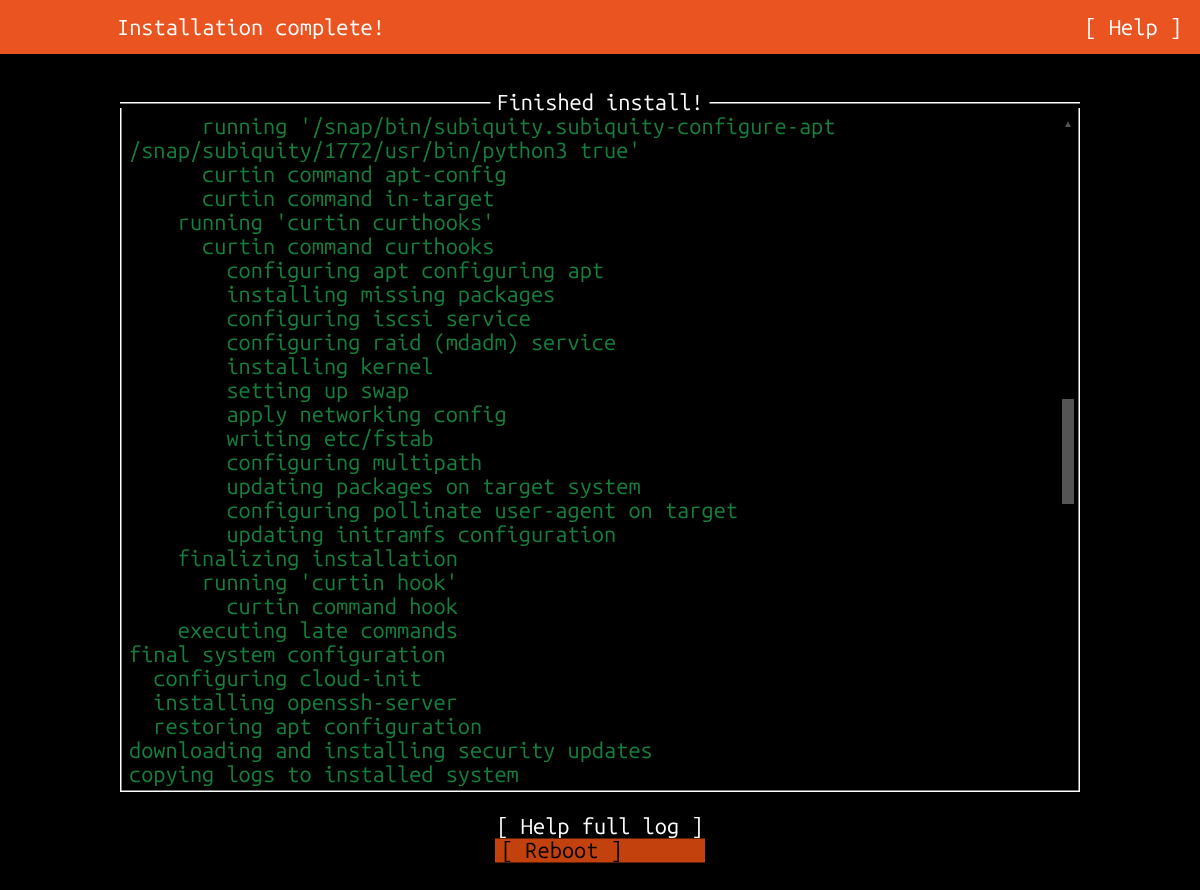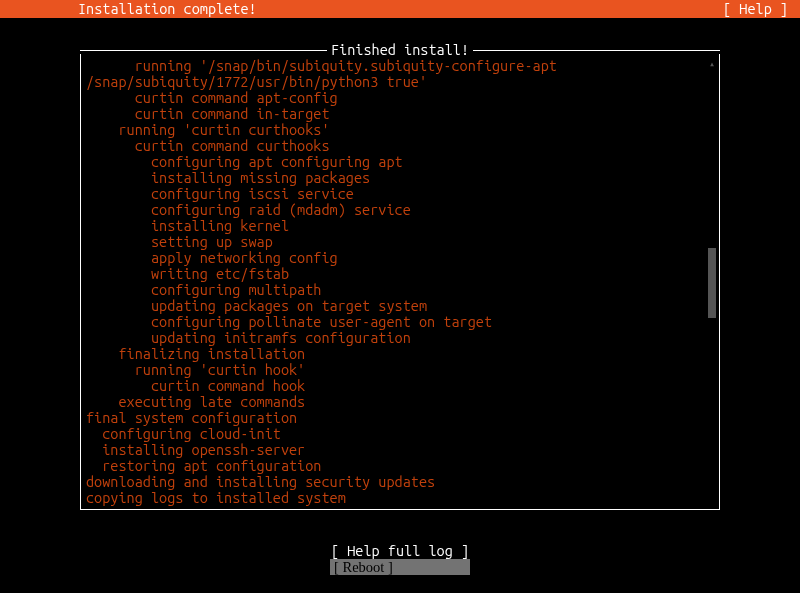--- a/index.html
+++ b/index.html
@@ -12,21 +12,21 @@
       height: 593px;
       background: #000000;
       font-family: 'Ubuntu Mono', 'DejaVu Sans Mono', 'Courier New', monospace;
       font-size: 14.5px;
       line-height: 1.1;
       overflow: hidden;
       position: relative;
     }
     .header-bar {
       background: #E95420;
-      height: 18px;
+      height: 36px;
       display: flex;
       justify-content: space-between;
       align-items: center;
       padding: 0 12px 0 78px;
       color: #ffffff;
     }
     .header-title {
       color: #ffffff;
     }
     .help-button {
@@ -95,21 +95,21 @@
       left: 6px;
       right: 14px;
       bottom: 4px;
       color: #A0A0A0;
       white-space: pre;
       overflow: hidden;
     }
     .log-line {
       display: block;
       line-height: 16px;
-      color: #c2410c;
+      color: #15803d;
     }
     .scrollbar-track {
       position: absolute;
       right: 4px;
       top: 16px;
       bottom: 4px;
       width: 8px;
     }
     .scrollbar-thumb {
       position: absolute;
@@ -138,28 +138,27 @@
       text-align: center;
     }
     .btn-row {
       line-height: 16px;
     }
     .view-log-btn {
       color: #ffffff;
       cursor: pointer;
     }
     .reboot-btn {
-      background: #737373;
+      background: #c2410c;
       color: #000000;
       padding: 0 4px;
       cursor: pointer;
       display: inline-block;
       min-width: 140px;
       text-align: left;
-      font-family: Liberation Serif, serif;
     }
   </style>
 </head>
 <body>
 
 <div class="header-bar">
   <span class="header-title">Installation complete!</span>
   <span class="help-button">[ Help ]</span>
 </div>
 

